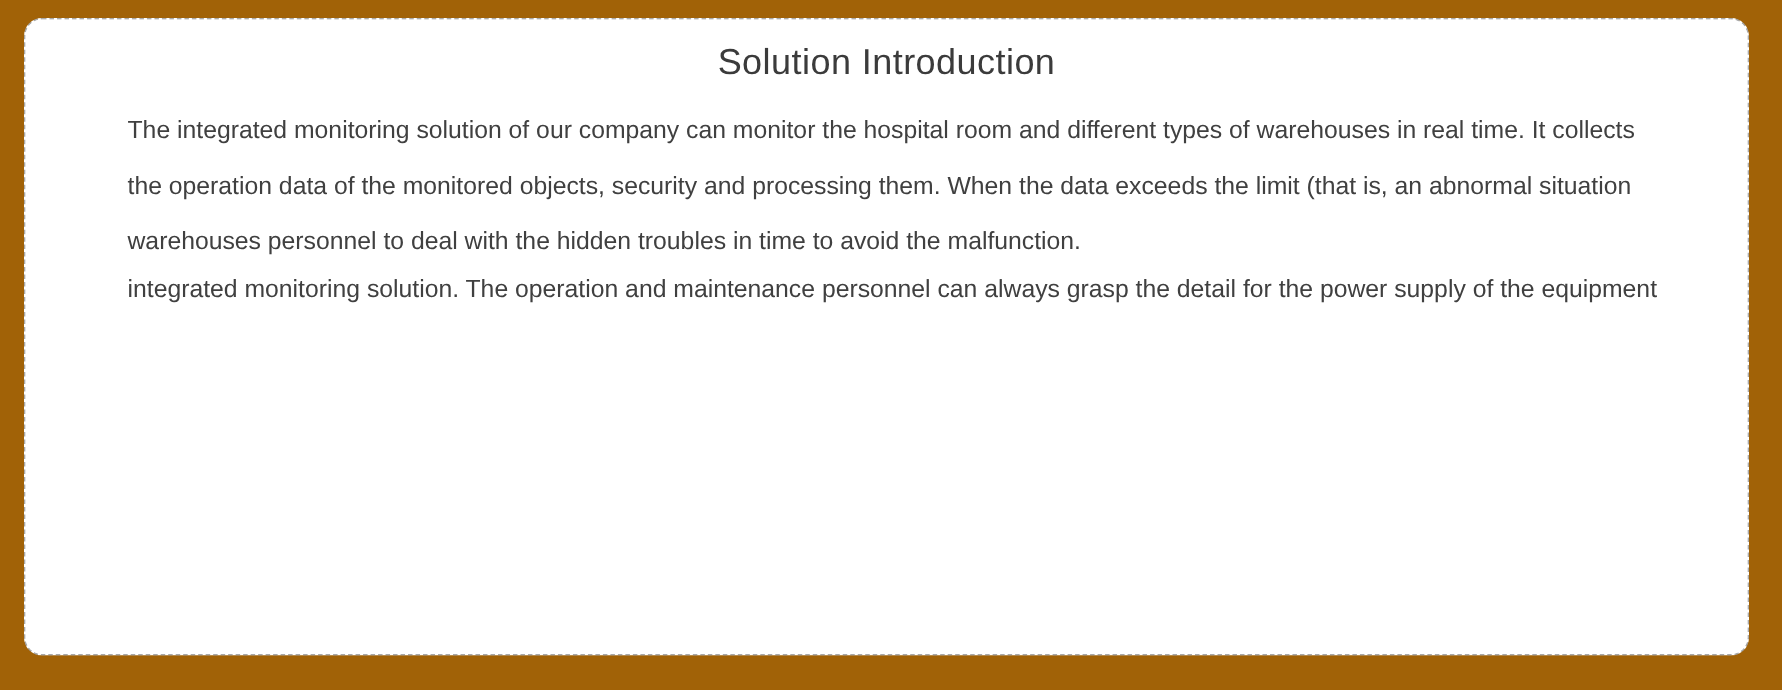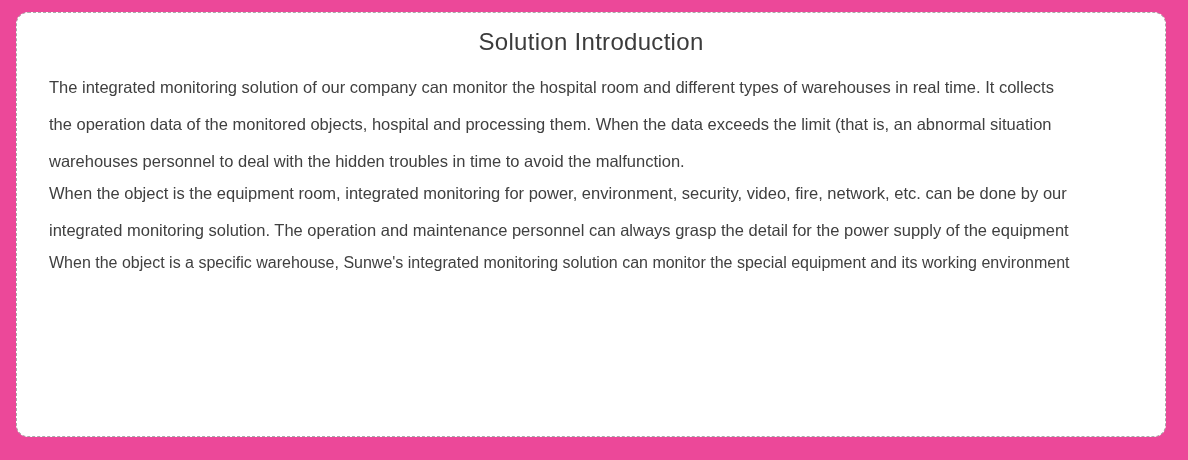--- a/index.html
+++ b/index.html
@@ -7,21 +7,21 @@
     width: 1188px;
     height: 460px;
     background: #ffffff;
     font-family: "Liberation Sans", "DejaVu Sans", sans-serif;
     overflow: hidden;
   }
   .page {
     position: relative;
     width: 1188px;
     height: 460px;
-    background: #ec4899;
+    background: #a16207;
   }
   .panel {
     position: absolute;
     left: 16px;
     top: 12px;
     width: 1150px;
     height: 425px;
     border: 1px dashed #a9a9a9;
     border-radius: 12px;
     background: #ffffff;
@@ -44,36 +44,35 @@
   }
   .para + .para {
     margin-top: -5px;
   }
   .para.small {
     font-size: 16px;
   }
   .line {
     line-height: 37px;
     white-space: nowrap;
+    margin-left: 36px;
   }
 </style>
 </head>
 <body>
 
 <div class="page">
   <div class="panel">
     <div class="panel-title">Solution Introduction</div>
     <div class="panel-content">
       <div class="para">
         <div class="line">The integrated monitoring solution of our company can monitor the hospital room and different types of warehouses in real time. It collects</div>
-        <div class="line">the operation data of the monitored objects, hospital and processing them. When the data exceeds the limit (that is, an abnormal situation</div>
+        <div class="line">the operation data of the monitored objects, security and processing them. When the data exceeds the limit (that is, an abnormal situation</div>
         <div class="line">warehouses personnel to deal with the hidden troubles in time to avoid the malfunction.</div>
       </div>
       <div class="para">
-        <div class="line">When the object is the equipment room, integrated monitoring for power, environment, security, video, fire, network, etc. can be done by our</div>
         <div class="line">integrated monitoring solution. The operation and maintenance personnel can always grasp the detail for the power supply of the equipment</div>
       </div>
       <div class="para small">
-        <div class="line">When the object is a specific warehouse, Sunwe's integrated monitoring solution can monitor the special equipment and its working environment</div>
       </div>
     </div>
   </div>
 </div>
 
 </body></html>

